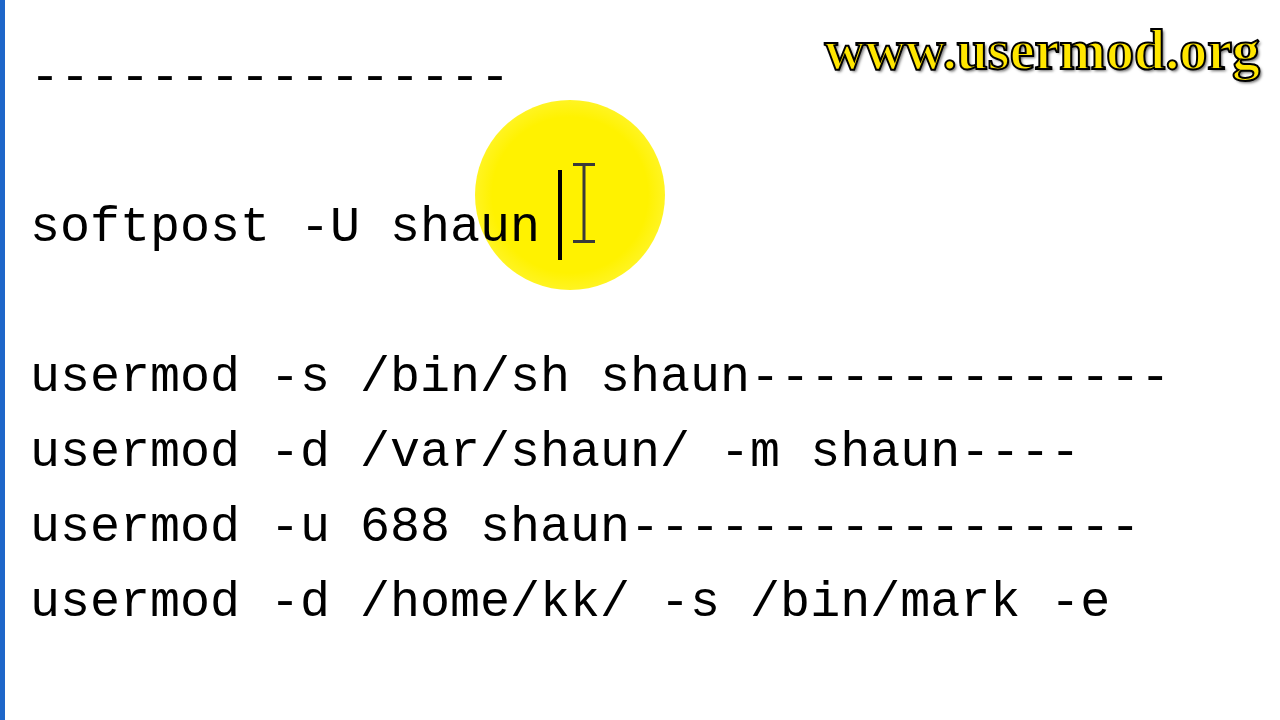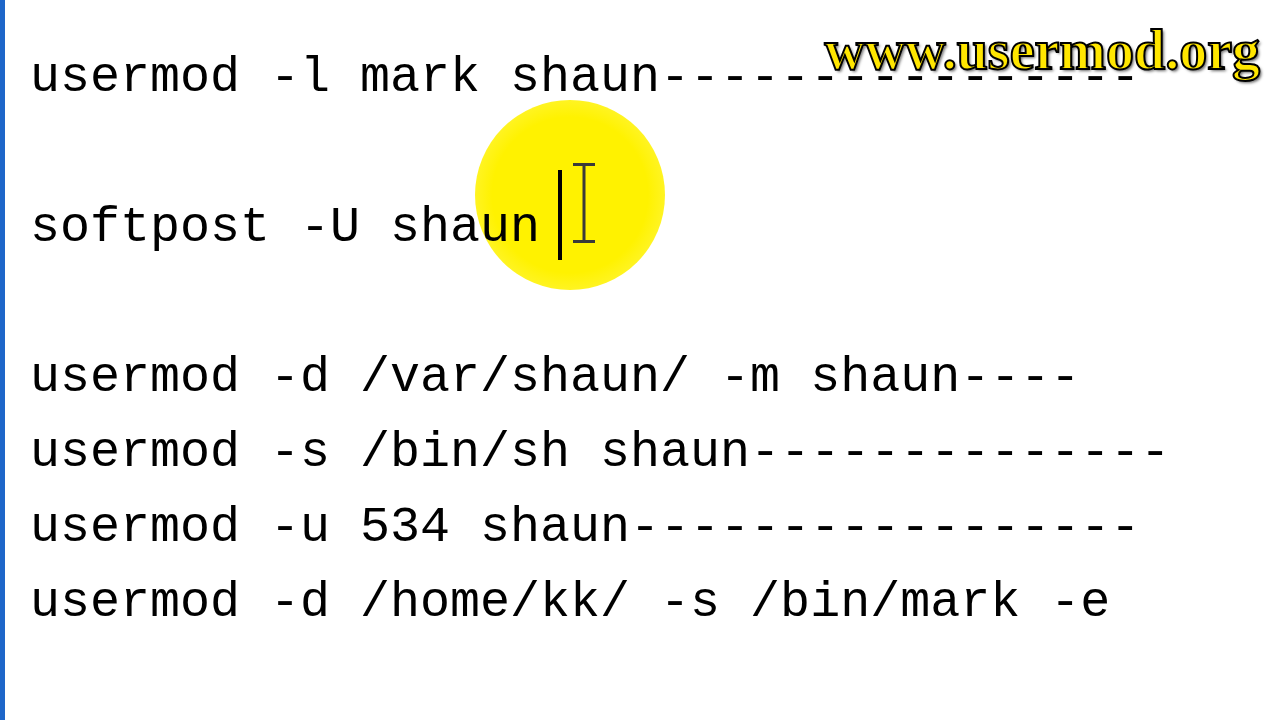--- a/index.html
+++ b/index.html
@@ -112,45 +112,44 @@
   <div class="caret"></div>
   <div class="ibeam">
     <div class="cap-top"></div>
     <div class="stem"></div>
     <div class="cap-bot"></div>
   </div>
 
   <div class="content">
 
     <div class="row">
-      <span class="cmd">usermod -l mark shaun </span>
       <span class="dash">----------------</span>
     </div>
 
     <div class="row blank"></div>
 
 
     <div class="row">
       <span class="cmd">softpost -U shaun</span>
     </div>
 
     <div class="row blank"></div>
 
     <div class="row">
+      <span class="cmd">usermod -s /bin/sh shaun </span>
+      <span class="dash">--------------</span>
+    </div>
+
+    <div class="row">
       <span class="cmd">usermod -d /var/shaun/ -m shaun </span>
       <span class="dash">----</span>
     </div>
 
     <div class="row">
-      <span class="cmd">usermod -s /bin/sh shaun </span>
-      <span class="dash">--------------</span>
-    </div>
-
-    <div class="row">
-      <span class="cmd">usermod -u 534 shaun </span>
+      <span class="cmd">usermod -u 688 shaun </span>
       <span class="dash">-----------------</span>
     </div>
 
     <div class="row">
       <span class="cmd">usermod -d /home/kk/ -s /bin/mark -e</span>
     </div>
 
   </div>
 </div>
 

